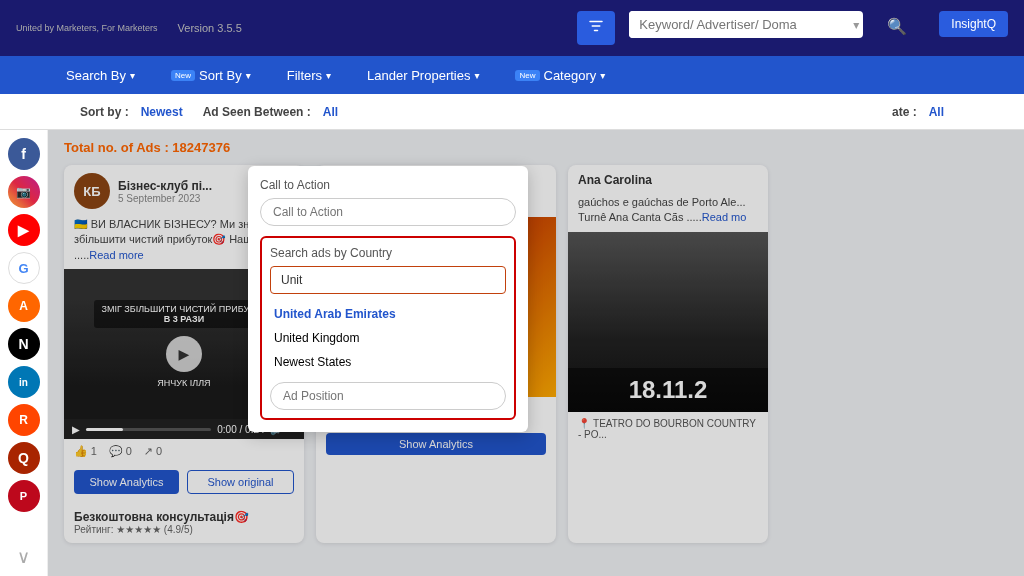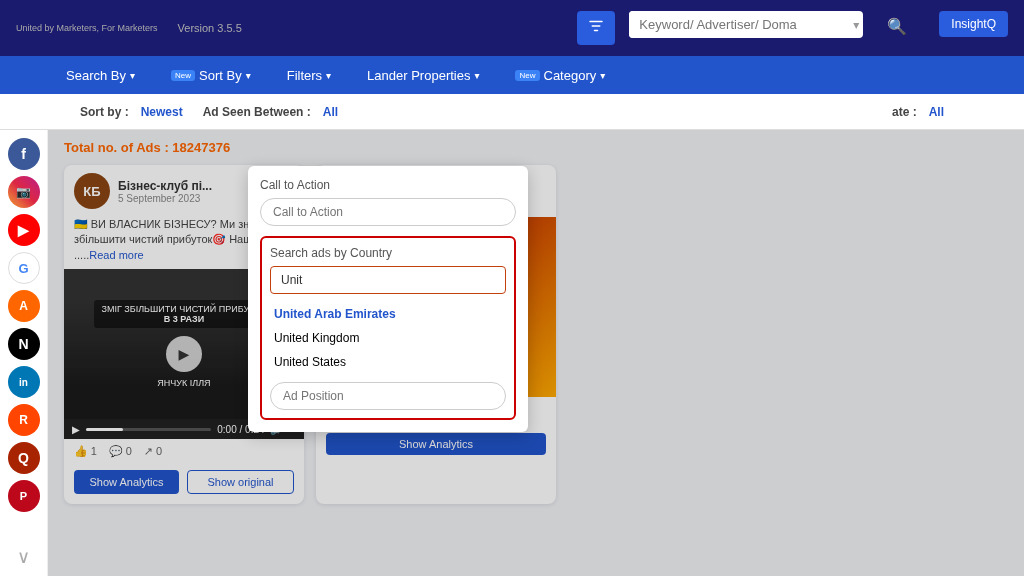--- a/index.html
+++ b/index.html
@@ -456,58 +456,76 @@
         </div>
         <div class="card-stats">
           <span>👍 <span>1</span></span>
           <span>💬 <span>0</span></span>
           <span>↗ <span>0</span></span>
         </div>
         <div class="card-actions">
           <button class="card-btn">Show Analytics</button>
           <button class="card-btn-outline">Show original</button>
         </div>
+        <div class="card-footer">
+          <div class="card-title-text">Безкоштовна консультація🎯</div>
+          <div class="card-rating">Рейтинг: ★★★★★ (4.9/5)</div>
+        </div>
       </div>
 
       <div class="card">
         <div class="card-header">
           <div class="card-avatar" style="background:#2255cc">S</div>
           <div>
             <div class="card-name">SooLin...</div>
           </div>
         </div>
         <div class="card2-img">
           <div style="width:100%;height:100%;display:flex;align-items:center;justify-content:center">
             <div style="width:60px;height:60px;background:rgba(255,200,100,0.7);border-radius:4px"></div>
           </div>
         </div>
         <div style="height:30px"></div>
         <div class="card-actions">
           <button class="card-btn">Show Analytics</button>
         </div>
       </div>
 
+      <div class="card" style="width:200px">
+        <div class="card-header">
+          <div class="card-name">Ana Carolina</div>
+        </div>
+        <div class="card-desc">
+          gaúchos e gaúchas de Porto Ale... Turnê Ana Canta Cãs .....<span class="read-more">Read mo</span>
+        </div>
+        <div class="card3-img">
+          <div style="width:100%;height:100%;background:linear-gradient(180deg,#555 0%,#222 60%,#111 100%);display:flex;align-items:center;justify-content:center;position:relative">
+            <div style="position:absolute;bottom:0;left:0;right:0;background:rgba(0,0,0,0.5);padding:8px;color:#fff;font-size:24px;font-weight:bold;text-align:center">18.11.2</div>
+          </div>
+        </div>
+        <div style="padding:6px 10px;font-size:10px;color:#555">📍 TEATRO DO BOURBON COUNTRY - PO...</div>
+      </div>
     </div>
 
     <div class="overlay-backdrop"></div>
     <div class="dropdown-panel">
       <div class="dropdown-label">Call to Action</div>
       <input class="dropdown-input" placeholder="Call to Action" style="">
 
       <div class="dropdown-section">
         <div class="dropdown-section-label">Search ads by Country</div>
         <input class="dropdown-search-input" value="Unit" style="">
         <div class="dropdown-option highlighted">
           <span>United Arab Emirates</span>
         </div>
         <div class="dropdown-option">
           <span>United Kingdom</span>
         </div>
         <div class="dropdown-option">
-          <span>United States</span>
+          <span>Newest States</span>
         </div>
         <div class="dropdown-section-footer">
           <input class="dropdown-footer-input" placeholder="Ad Position" style="">
         </div>
       </div>
     </div>
   </div>
 </div>
 
 </body></html>

